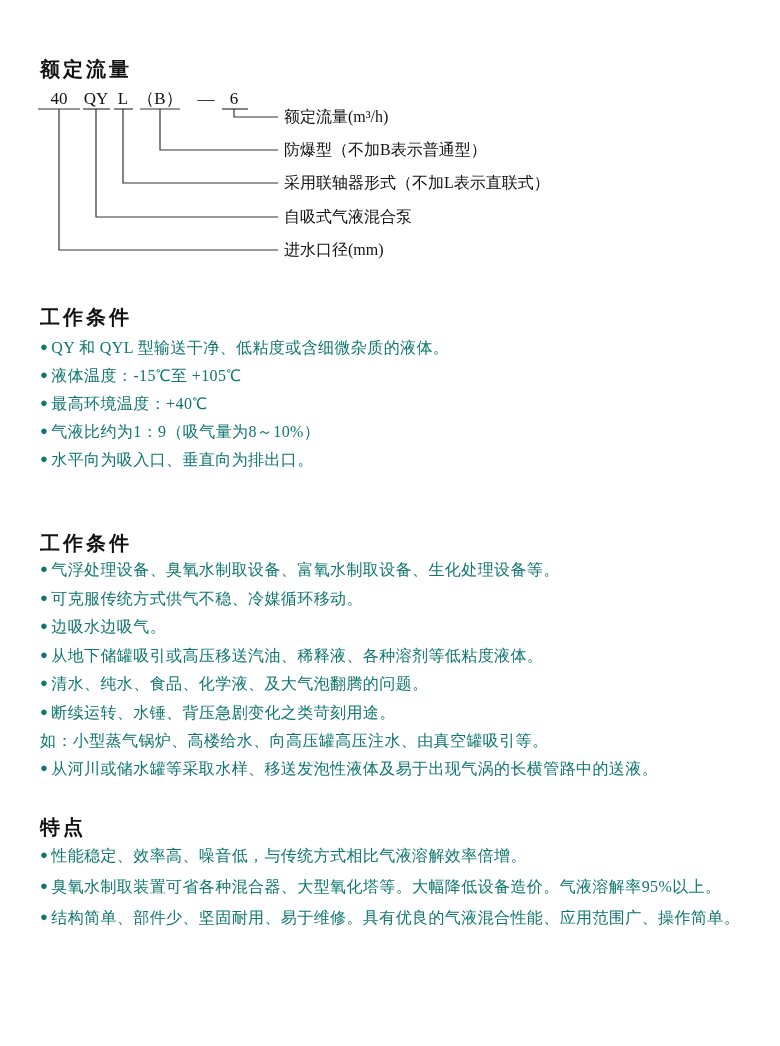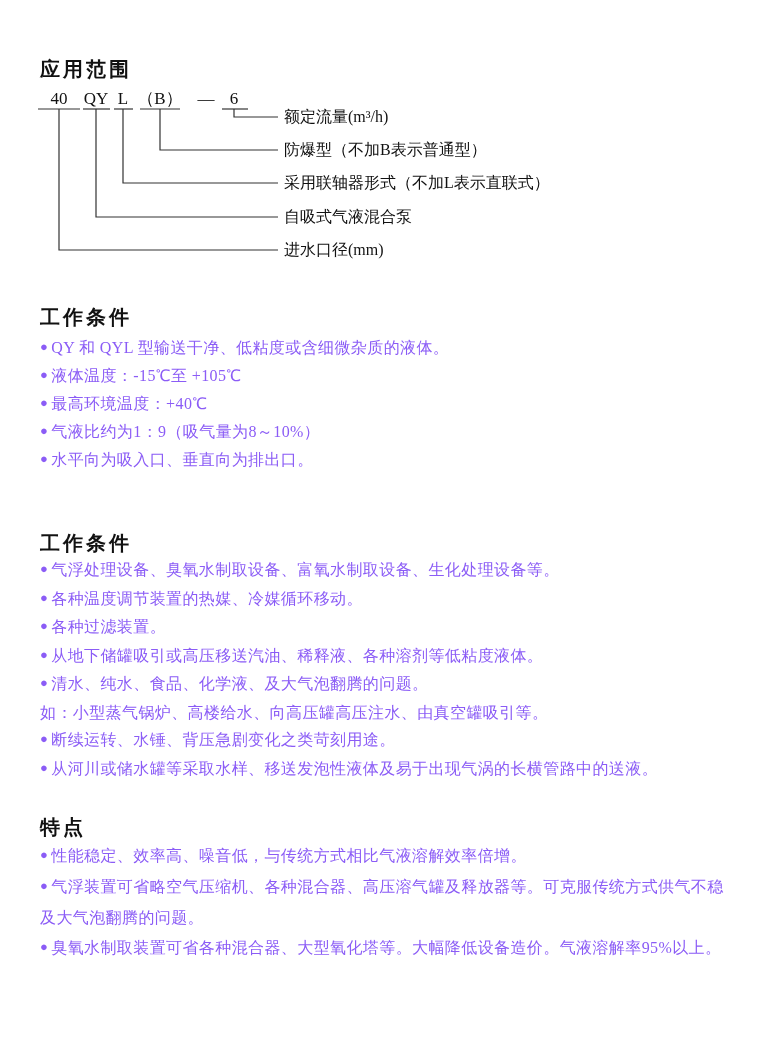--- a/index.html
+++ b/index.html
@@ -18,32 +18,32 @@
   .h-feat{top:814px;}
   .diagram{position:absolute;left:0;top:86px;}
   .diagram text{fill:#111;font-family:"Liberation Serif", serif;}
   .code-part{font-size:17px;}
   .diag-label{font-size:16px;}
   .diagram line, .diagram polyline{stroke:#333;stroke-width:1.2;fill:none;}
   .list{position:absolute;left:40px;width:712px;}
   .list-wc{top:334px;}
   .list-app{top:556px;}
   .list-feat{top:841px;}
-  .li{font-size:16px;line-height:27px;letter-spacing:0.4px;color:#8b5cf6;}
+  .li{font-size:16px;line-height:27px;letter-spacing:0.4px;color:#0f766e;}
   .list-app .li{line-height:27.5px;}
   .list-feat .li{line-height:30px;}
   .blt{font-size:13px;margin-right:3px;position:relative;top:-2px;}
   .wrap{white-space:pre-wrap;}
 </style>
 </head>
 <body>
 
 <div class="page">
 
-  <h2 class="sec-heading h-model">应用范围</h2>
+  <h2 class="sec-heading h-model">额定流量</h2>
 
   <svg class="diagram" width="780" height="182" viewBox="0 0 780 182">
 
     <text class="code-part" x="59" y="18" text-anchor="middle">40</text>
     <text class="code-part" x="96" y="18" text-anchor="middle">QY</text>
     <text class="code-part" x="123" y="18" text-anchor="middle">L</text>
     <text class="code-part" x="160" y="18" text-anchor="middle">（B）</text>
     <text class="code-part" x="206" y="18" text-anchor="middle">—</text>
     <text class="code-part" x="234" y="18" text-anchor="middle">6</text>
 
@@ -75,30 +75,29 @@
     <div class="li"><span class="blt">●</span><span>QY 和 QYL 型输送干净、低粘度或含细微杂质的液体。</span></div>
     <div class="li"><span class="blt">●</span><span>液体温度：-15℃至 +105℃</span></div>
     <div class="li"><span class="blt">●</span><span>最高环境温度：+40℃</span></div>
     <div class="li"><span class="blt">●</span><span>气液比约为1：9（吸气量为8～10%）</span></div>
     <div class="li"><span class="blt">●</span><span>水平向为吸入口、垂直向为排出口。</span></div>
   </div>
 
   <h2 class="sec-heading h-app">工作条件</h2>
   <div class="list list-app">
     <div class="li"><span class="blt">●</span><span>气浮处理设备、臭氧水制取设备、富氧水制取设备、生化处理设备等。</span></div>
-    <div class="li"><span class="blt">●</span><span>各种温度调节装置的热媒、冷媒循环移动。</span></div>
-    <div class="li"><span class="blt">●</span><span>各种过滤装置。</span></div>
+    <div class="li"><span class="blt">●</span><span>可克服传统方式供气不稳、冷媒循环移动。</span></div>
+    <div class="li"><span class="blt">●</span><span>边吸水边吸气。</span></div>
     <div class="li"><span class="blt">●</span><span>从地下储罐吸引或高压移送汽油、稀释液、各种溶剂等低粘度液体。</span></div>
     <div class="li"><span class="blt">●</span><span>清水、纯水、食品、化学液、及大气泡翻腾的问题。</span></div>
+    <div class="li"><span class="blt">●</span><span>断续运转、水锤、背压急剧变化之类苛刻用途。</span></div>
     <div class="li"><span>如：小型蒸气锅炉、高楼给水、向高压罐高压注水、由真空罐吸引等。</span></div>
-    <div class="li"><span class="blt">●</span><span>断续运转、水锤、背压急剧变化之类苛刻用途。</span></div>
     <div class="li"><span class="blt">●</span><span>从河川或储水罐等采取水样、移送发泡性液体及易于出现气涡的长横管路中的送液。</span></div>
   </div>
 
   <h2 class="sec-heading h-feat">特点</h2>
   <div class="list list-feat">
     <div class="li"><span class="blt">●</span><span>性能稳定、效率高、噪音低，与传统方式相比气液溶解效率倍增。</span></div>
-    <div class="li"><span class="blt">●</span><span class="wrap">气浮装置可省略空气压缩机、各种混合器、高压溶气罐及释放器等。可克服传统方式供气不稳
-及大气泡翻腾的问题。</span></div>
     <div class="li"><span class="blt">●</span><span>臭氧水制取装置可省各种混合器、大型氧化塔等。大幅降低设备造价。气液溶解率95%以上。</span></div>
+    <div class="li"><span class="blt">●</span><span>结构简单、部件少、坚固耐用、易于维修。具有优良的气液混合性能、应用范围广、操作简单。</span></div>
   </div>
 
 </div>
 
 </body></html>

